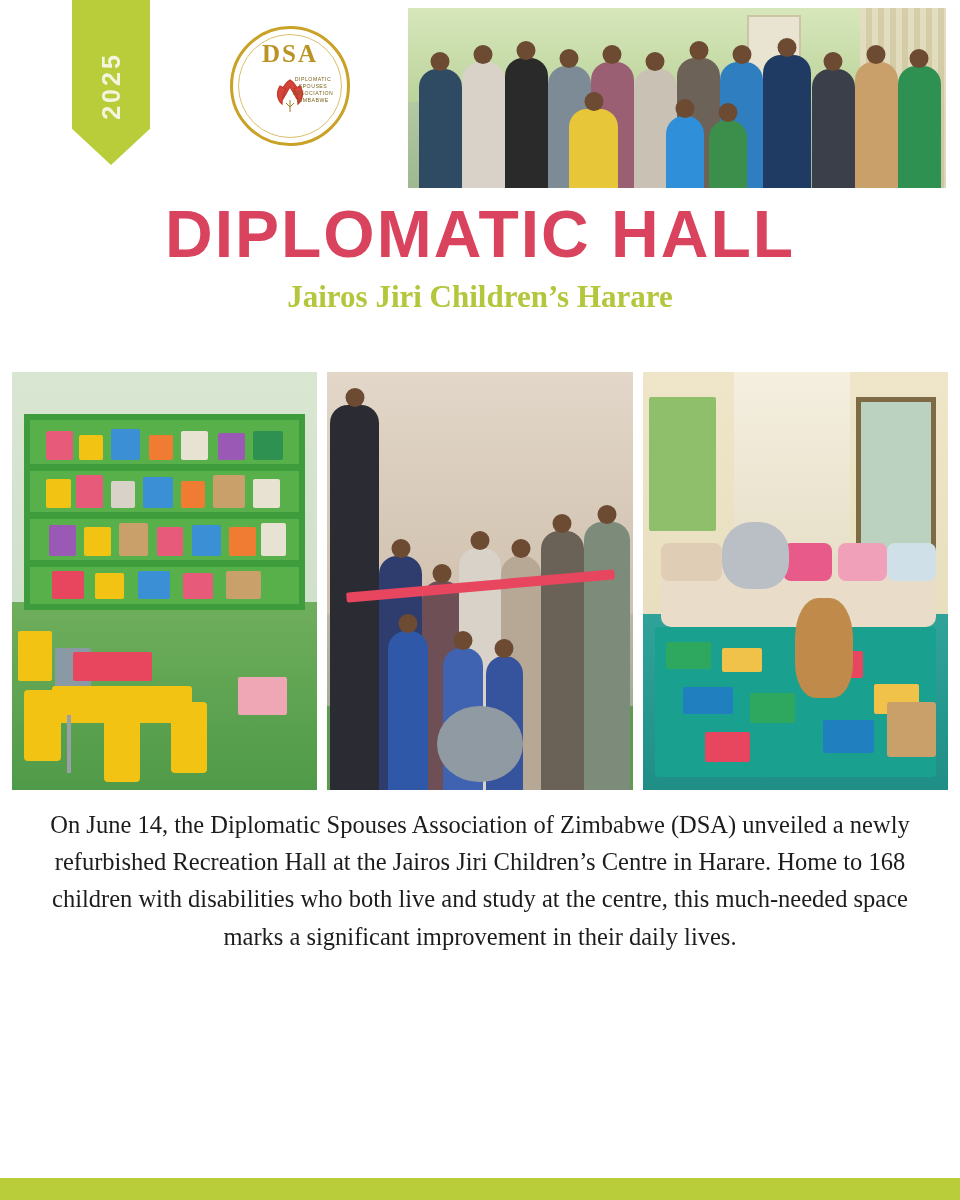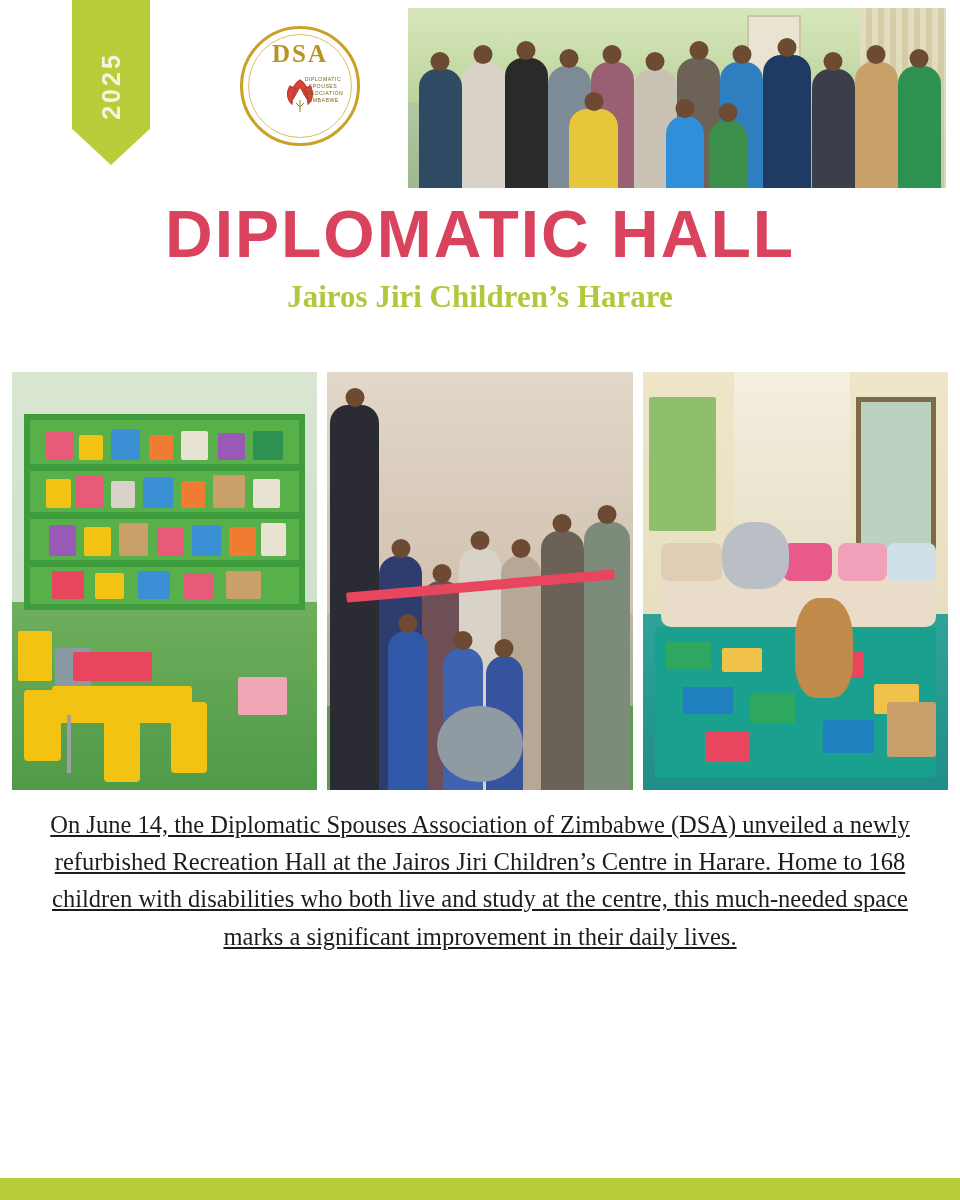--- a/index.html
+++ b/index.html
@@ -42,21 +42,21 @@
     font-weight: bold;
     font-size: 25px;
     letter-spacing: 3px;
     color: #f3f6df;
     white-space: nowrap;
   }
 
   
   .logo {
     position: absolute;
-    left: 240px;
+    left: 230px;
     top: 26px;
     width: 120px;
     height: 120px;
   }
   .logo .ring {
     position: absolute;
     inset: 0;
     border-radius: 50%;
     border: 3px solid #c9a227;
   }
@@ -153,21 +153,21 @@
     position: absolute;
     top: 806px;
     left: 26px;
     width: 908px;
     text-align: center;
     font-family: "Liberation Serif", serif;
     font-size: 24.5px;
     line-height: 1.52;
     color: #1c1c1c;
   }
-  .body-text p { margin: 0; text-decoration: underline; }
+  .body-text p { margin: 0; }
   .body-text p + p { margin-top: 2px; }
 
   
   .bottom-band {
     position: absolute;
     left: 0;
     bottom: 0;
     width: 100%;
     height: 22px;
     background: #b9cc3a;

